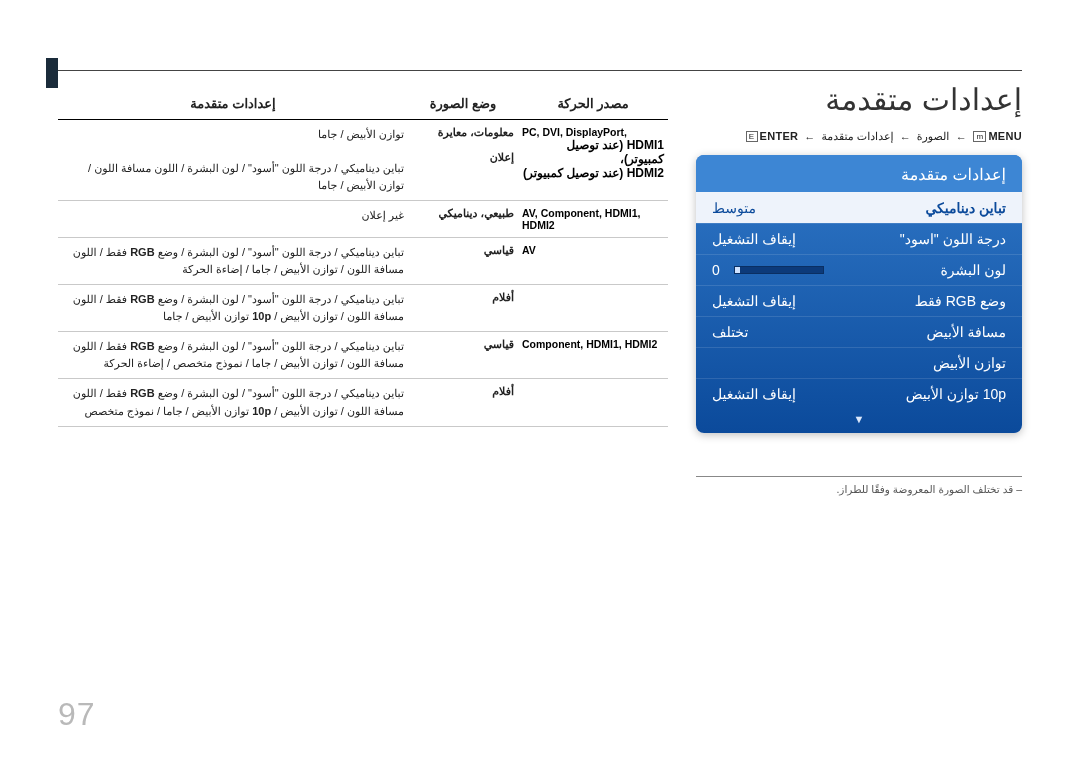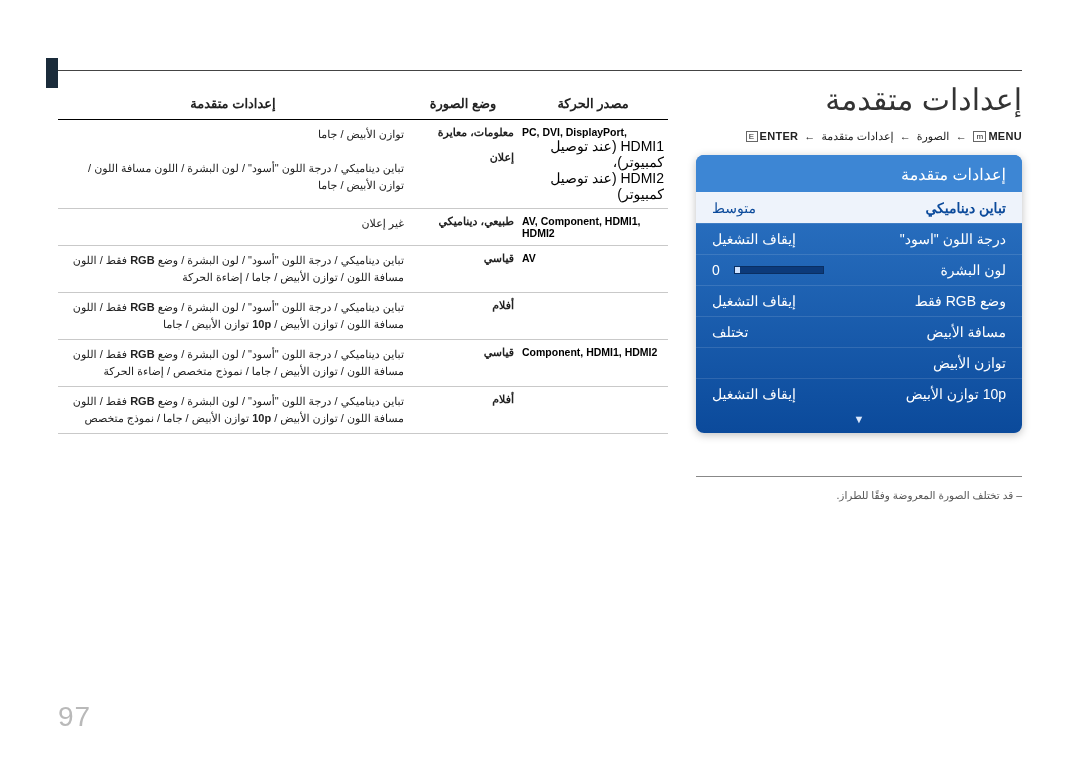--- a/index.html
+++ b/index.html
@@ -19,35 +19,35 @@
   .osd { position: absolute; top: 155px; right: 58px; width: 326px; border-radius: 8px; overflow: hidden; font-size: 14px; direction: rtl; box-shadow: 0 2px 8px rgba(0,0,0,.25); background: linear-gradient(#3078c8, #0b4a9b); }
   .osd-title { background: #3d86d4; color: #fff; padding: 10px 16px 8px; font-size: 16px; font-weight: 500; }
   .osd-row { display: flex; justify-content: space-between; align-items: center; padding: 7px 16px; color: #fff; border-top: 1px solid rgba(255,255,255,.12); }
   .osd-row.hi { background: #eef3fb; color: #0b4a9b; font-weight: 600; }
   .osd-row.hi .val { color: #0b4a9b; }
   .val { direction: ltr; font-weight: 500; }
   .slider { width: 90px; height: 8px; background: #0c3a7a; position: relative; border:1px solid #0a2f63; margin-left:6px;}
   .slider::before { content:""; position:absolute; left:0; top:0; bottom:0; width:6%; background:#cfe2ff; }
   .arrow-down { text-align: center; color: #dbe8fb; font-size: 11px; padding: 4px 0 8px; }
 
-  .osd-note { position: absolute; top: 476px; right: 58px; width: 326px; font-size: 10.5px; color: #555; direction: rtl; border-top:1px solid #888; padding-top:12px;}
+  .osd-note { position: absolute; top: 476px; right: 58px; width: 326px; font-size: 10.5px; color: #555; direction: rtl; border-top:1px solid #888; padding-top:6px;}
 
   
   .tbl-wrap { position: absolute; top: 90px; left: 58px; width: 610px; direction: rtl; font-size: 11px; }
   table { width: 100%; border-collapse: collapse; }
   th { text-align: center; font-size: 13px; font-weight: 700; padding: 6px 4px 8px; }
   thead tr { border-bottom: 1px solid #000; }
   td { padding: 6px 4px; vertical-align: top; border-bottom: 1px solid #c9c9c9; }
   td.src { direction: ltr; font-weight: 700; color: #000; width: 150px; font-size:10.5px;}
-  td.src .sub { font-weight: 400; font-size:14px; direction:rtl;}
+  td.src .sub { font-weight: 700; font-size:12px; direction:rtl;}
   td.mode { text-align: right; width: 110px; font-weight:600;}
   td.opts { text-align: right; line-height: 1.55; }
   .en { direction:ltr; display:inline-block; font-weight:700;}
 
-  .page-num { position: absolute; left: 58px; bottom: 30px; font-size: 28px; color: #b9b9b9; font-weight: 300; letter-spacing:1px;}
+  .page-num { position: absolute; left: 58px; bottom: 30px; font-size: 32px; color: #b9b9b9; font-weight: 300; letter-spacing:1px;}
 </style>
 </head>
 <body>
 
 <div class="page">
   <div class="corner"></div>
   <div class="rule-top"></div>
 
   <div class="main-title">إعدادات متقدمة</div>
 

